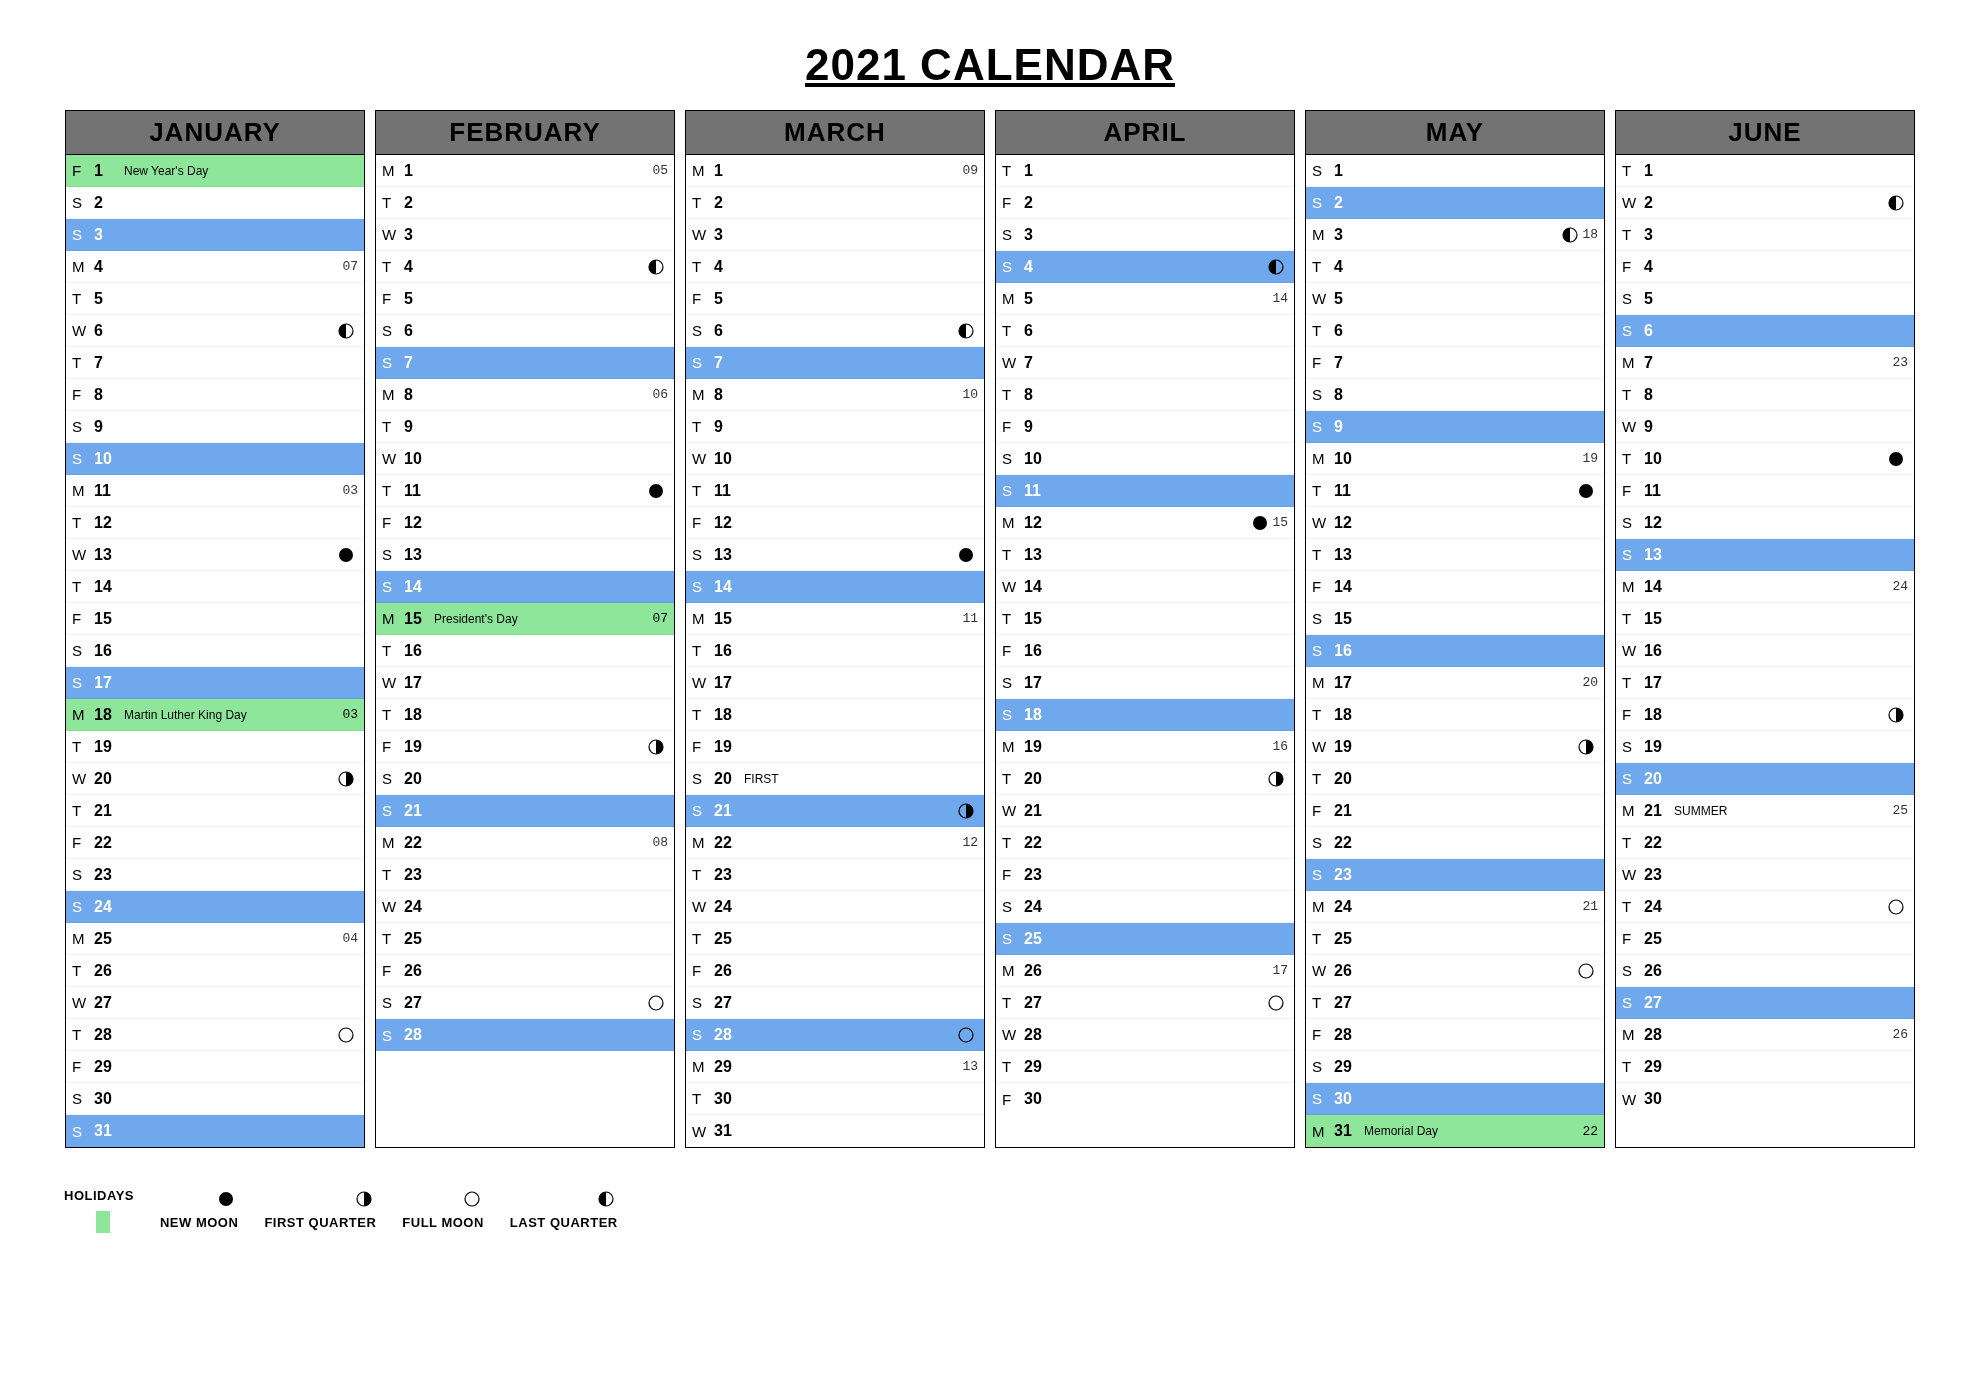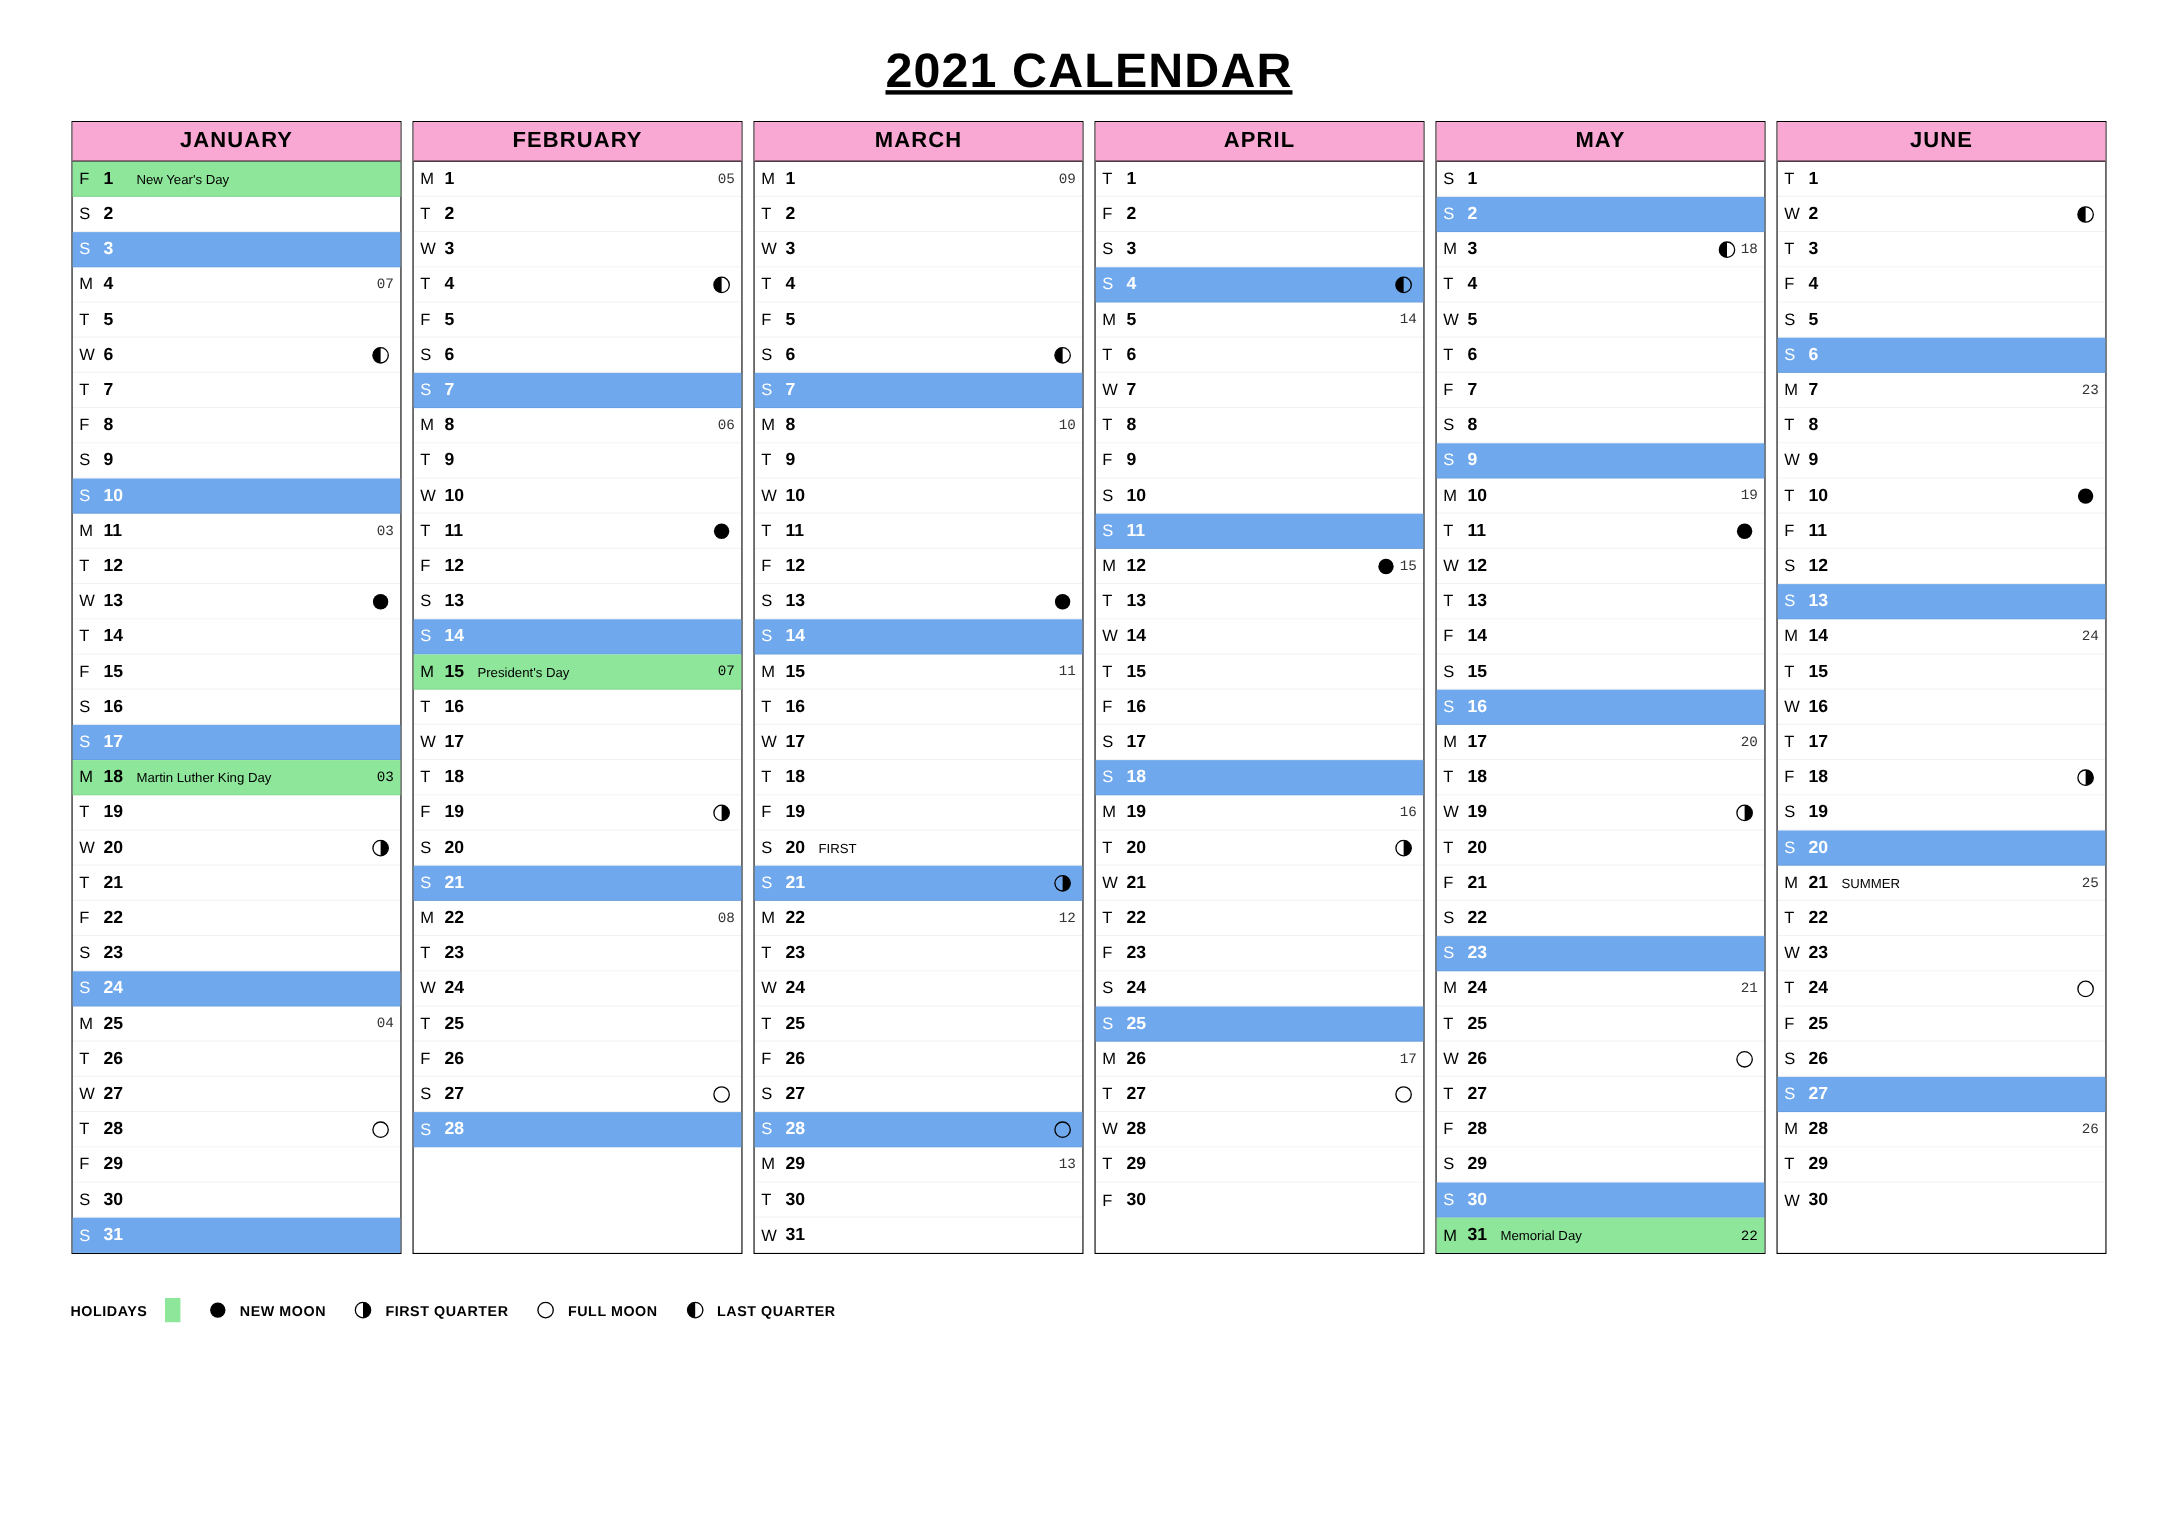--- a/index.html
+++ b/index.html
@@ -1,34 +1,34 @@
 <!DOCTYPE html>
 <html><head>
 <meta charset="utf-8">
 <style>
   * { box-sizing: border-box; margin: 0; padding: 0; }
   body { font-family: Arial, Helvetica, sans-serif; background: #fff; padding: 40px 60px; }
   .title { text-align: center; font-size: 44px; font-weight: 900; letter-spacing: 1px; margin-bottom: 20px; text-decoration: underline; }
   .grid { display: flex; gap: 10px; justify-content: center; }
   .month { border: 1px solid #000; width: 300px; }
-  .month-header { background: #f9a8d4; text-align: center; font-weight: 900; font-size: 20px; padding: 6px 0; border-bottom: 1px solid #000; letter-spacing: 1px; }
+  .month-header { background: #737373; text-align: center; font-weight: 900; font-size: 26px; padding: 6px 0; border-bottom: 1px solid #000; letter-spacing: 1px; }
   .day-row { display: flex; align-items: center; height: 32px; padding: 0 6px; font-size: 16px; border-bottom: 1px solid rgba(0,0,0,0.05); position: relative; }
   .day-row:last-child { border-bottom: none; }
   .day-row.sunday { background: #6fa8ec; color: #fff; }
   .day-row.holiday { background: #8ee69a; color: #000; }
   .dow { width: 22px; font-size: 15px; }
   .dnum { font-weight: 900; width: 28px; }
   .note { font-size: 12px; font-weight: 400; margin-left: 2px; flex: 1; }
   .wk { font-size: 13px; color: #333; margin-left: auto; font-family: Liberation Mono, monospace; }
   .day-row.sunday .wk, .day-row.holiday .wk { color: inherit; }
   .moon { width: 16px; height: 16px; margin-left: auto; margin-right: 4px; flex-shrink: 0; }
   .moon + .wk { margin-left: 0; }
   .legend { display: flex; align-items: center; gap: 26px; margin-top: 40px; font-size: 13px; font-weight: 600; letter-spacing: 0.5px; padding-left: 4px;}
   .legend .swatch { width: 14px; height: 22px; background: #8ee69a; display: inline-block; vertical-align: middle; margin-left: 8px; }
-  .legend-item { display: flex; align-items: center; gap: 8px; }
+  .legend-item { display: flex; align-items: center; gap: 8px; flex-direction: column; }
   svg.m { width: 16px; height: 16px; display: block; }
 </style>
 </head>
 <body>
 
 <h1 class="title">2021 CALENDAR</h1>
 
 <div class="grid" id="grid">
     <div class="month">
       <div class="month-header">JANUARY</div>

